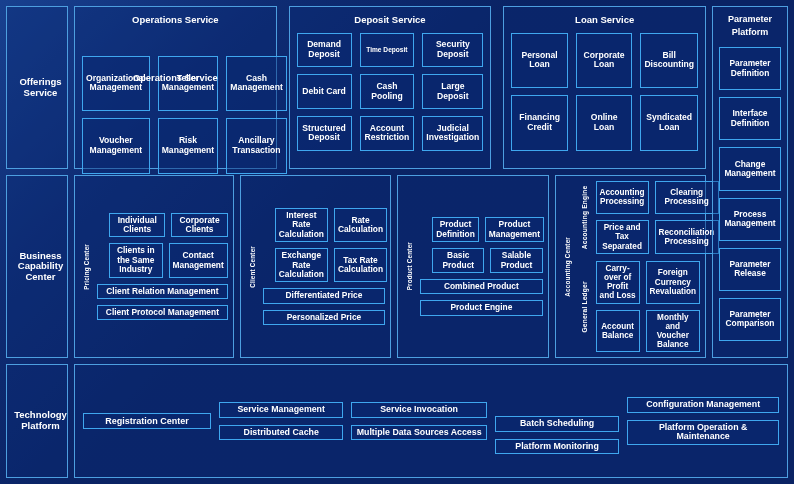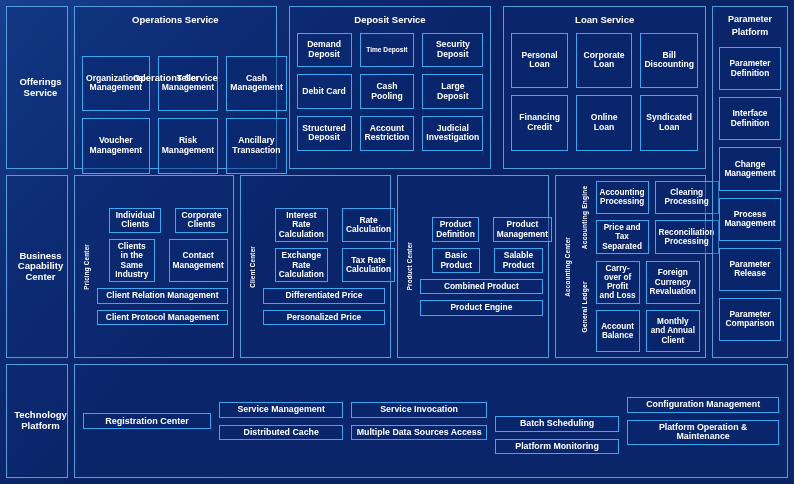--- a/index.html
+++ b/index.html
@@ -143,21 +143,21 @@
     flex: 1;
     min-width: 0;
     display: flex;
     flex-direction: column;
     gap: 6px;
   }
   .cap-row2 {
     flex: 1;
     display: grid;
     grid-template-columns: 1fr 1fr;
-    gap: 14px;
+    gap: 6px;
     padding-left: 12px;
   }
   .cap-full { flex: 1; display: flex; }
   .cap-full .bx { flex: 1; }
   .cap-body .bx { font-size: 8.4px; }
 
   
   .acct-body { flex: 1; min-width: 0; display: flex; flex-direction: column; gap: 7px; }
   .acct-sub { flex: 1; display: flex; gap: 4px; }
   .acct-sub .vlabel { font-size: 6.6px; flex: 0 0 14px; width: 14px; }
@@ -346,21 +346,21 @@
                   <div class="bx">Reconciliation Processing</div>
                 </div>
               </div>
 
               <div class="acct-sub">
                 <div class="vlabel">General Ledger</div>
                 <div class="acct-grid">
                   <div class="bx">Carry-over of Profit and Loss</div>
                   <div class="bx">Foreign Currency Revaluation</div>
                   <div class="bx">Account Balance</div>
-                  <div class="bx">Monthly and Annual Client</div>
+                  <div class="bx">Monthly and Voucher Balance</div>
                 </div>
               </div>
 
             </div>
           </div>
 
         </div>
       </div>
 
     </div>

